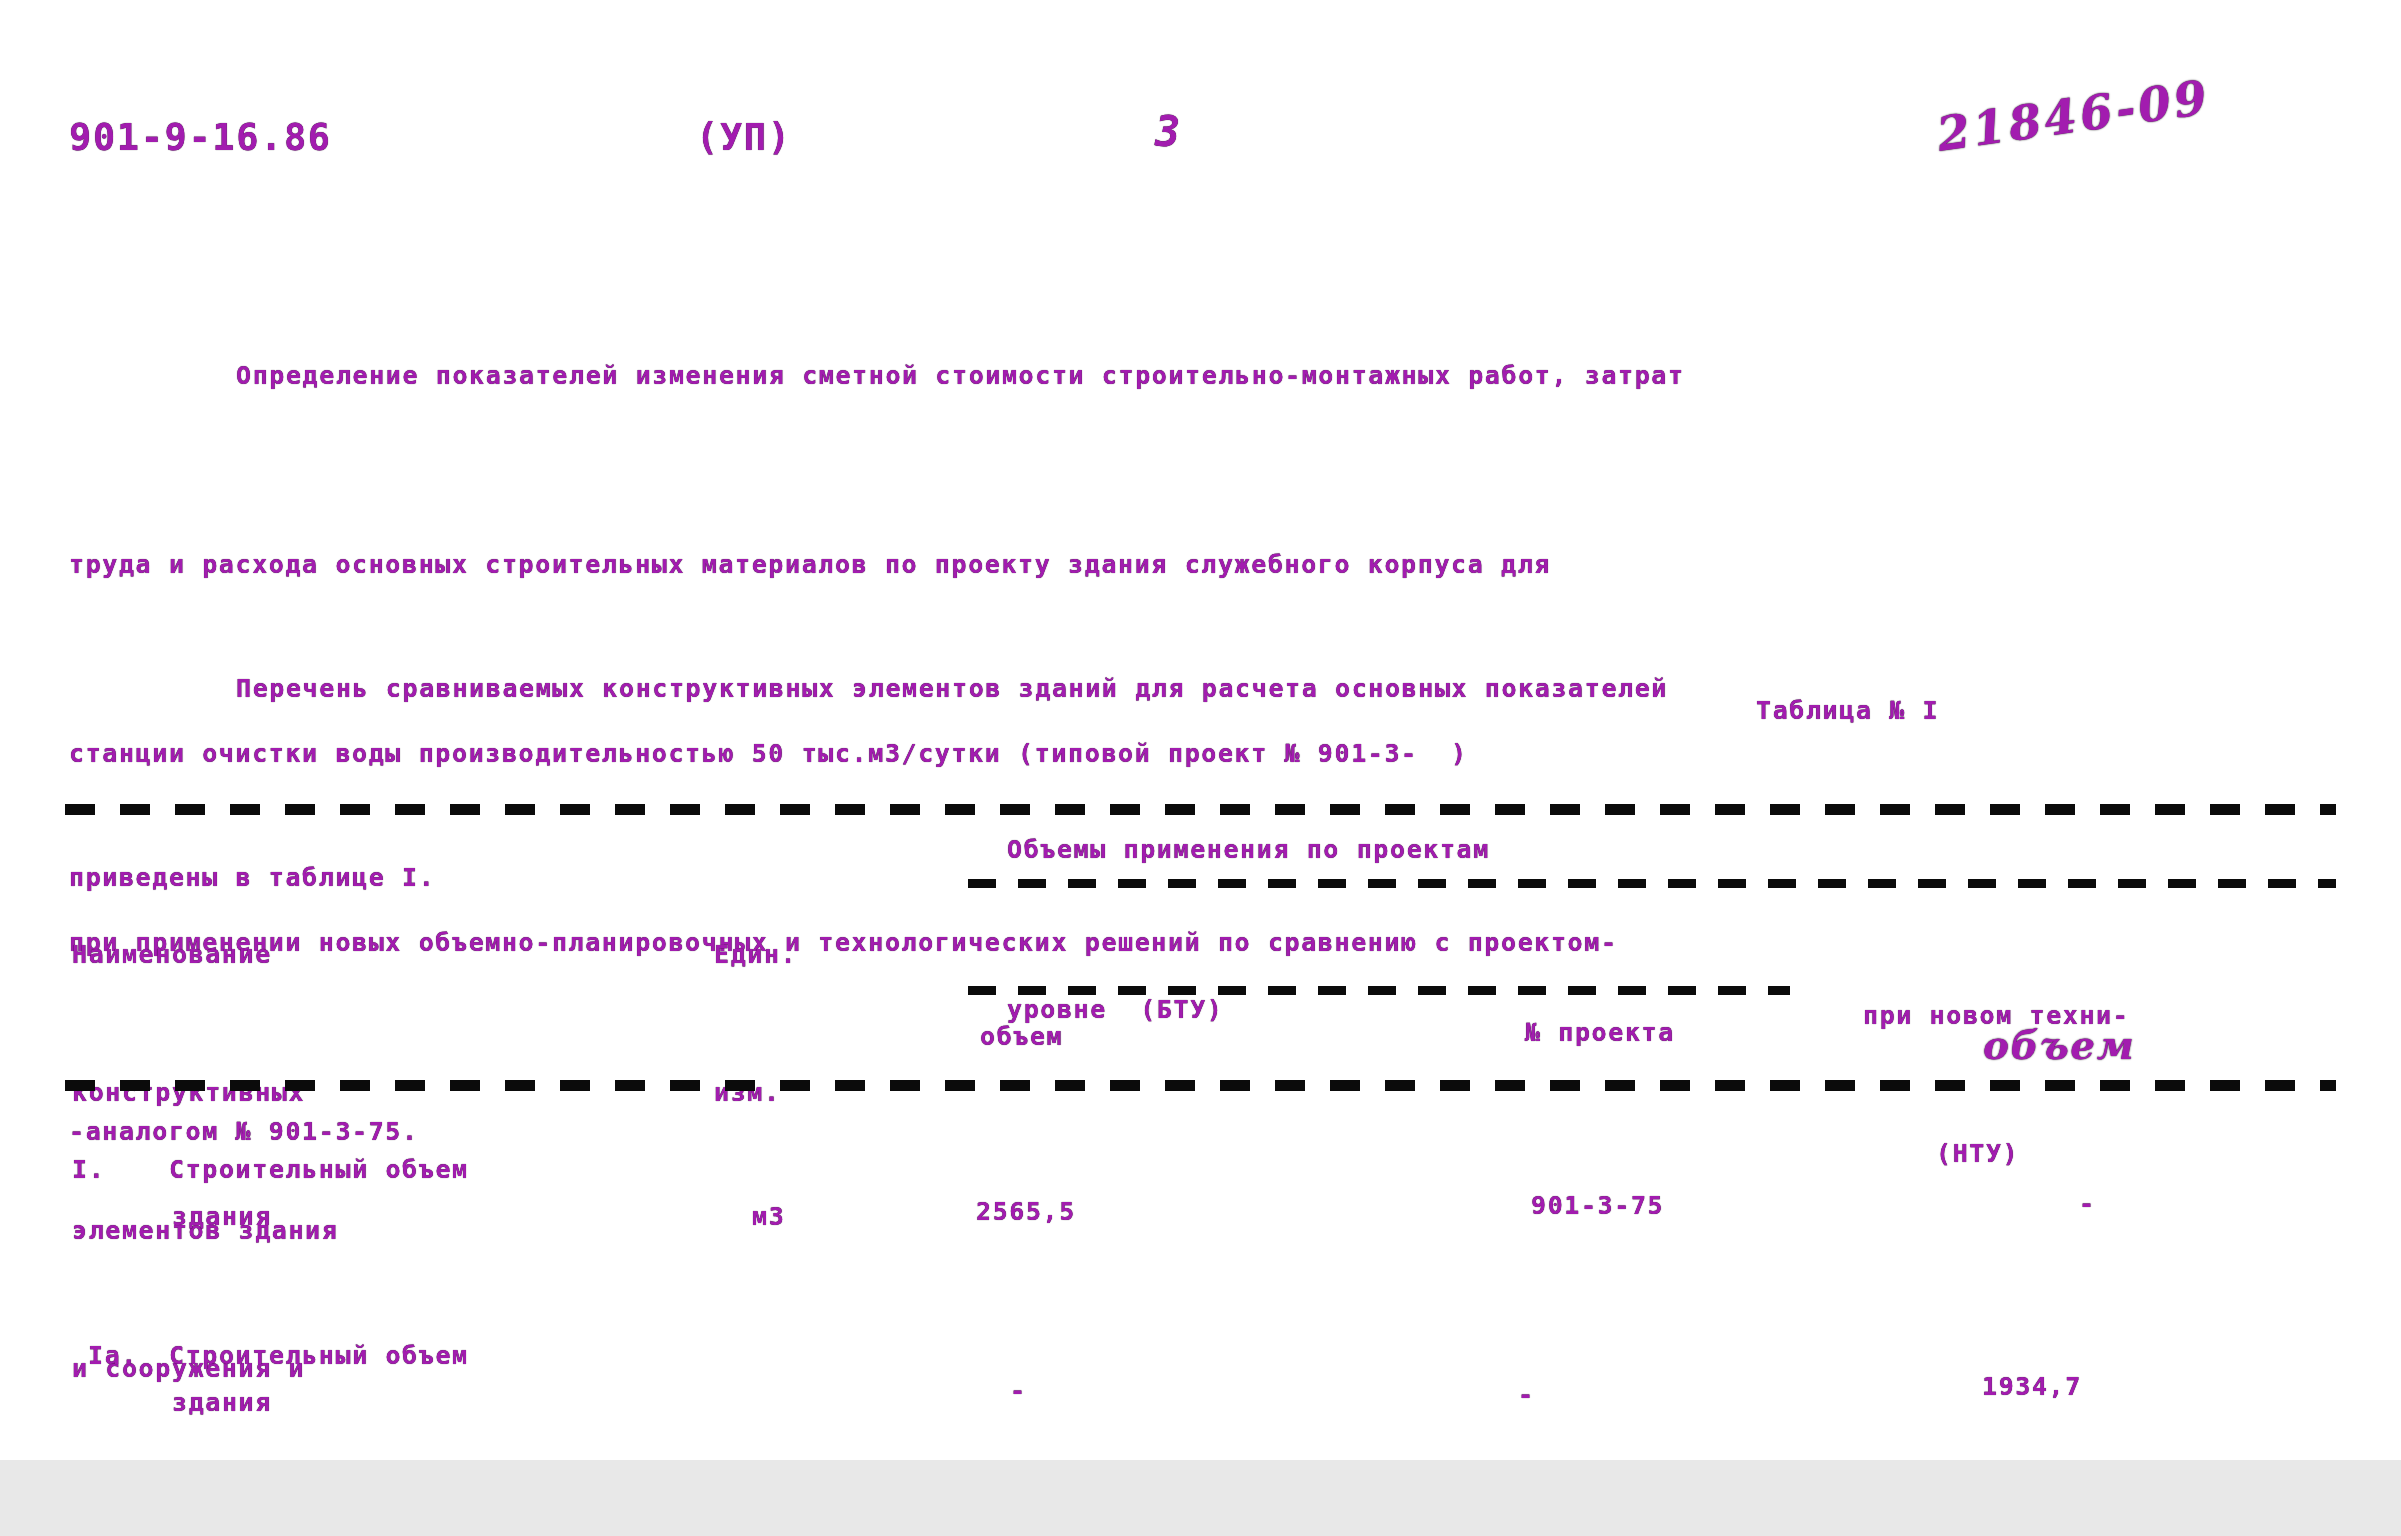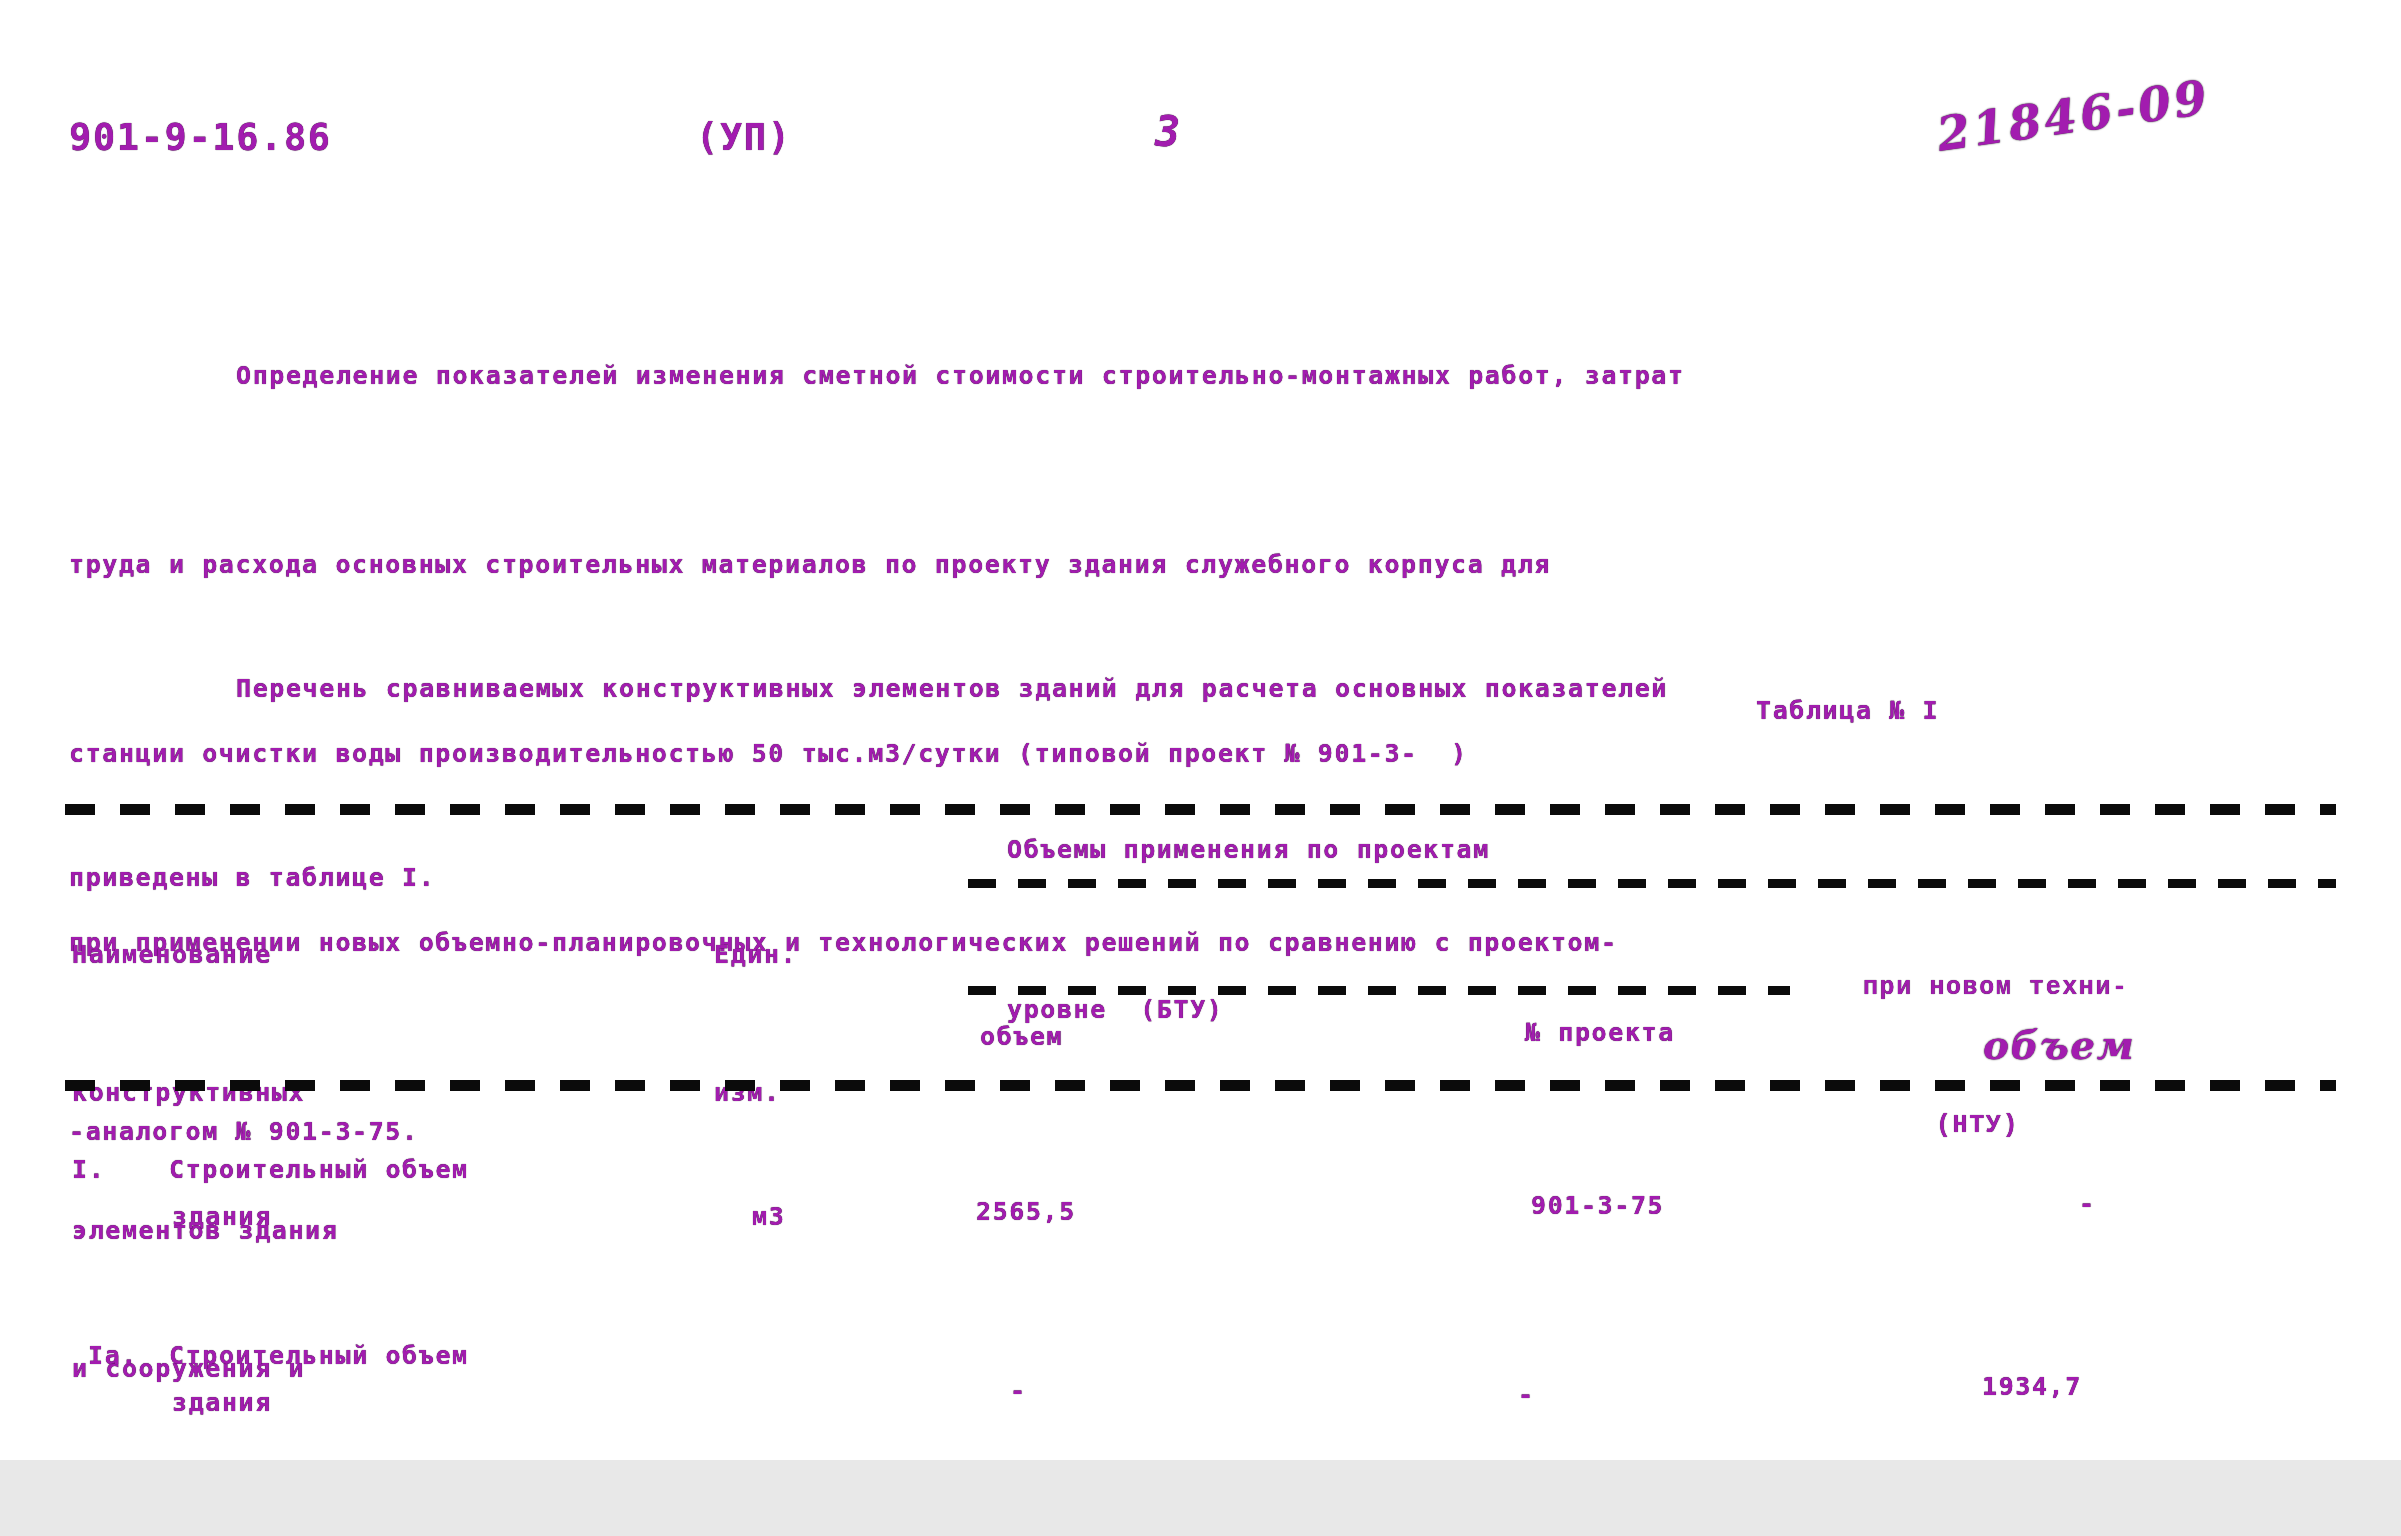--- a/index.html
+++ b/index.html
@@ -84,21 +84,21 @@
   </div>
 
   <div class="tw" style="left:1007px;top:835px;">Объемы применения по проектам</div>
   <div class="dash thin" style="left:968px;top:879px;width:1368px;"></div>
 
   <div class="tw hdr" style="left:1007px;top:895px;">
     <div>уровне  (БТУ)</div>
   </div>
   <div class="dash thin" style="left:968px;top:986px;width:822px;"></div>
 
-  <div class="tw hdr" style="left:1863px;top:873px;font-family:Liberation Mono, monospace;">
+  <div class="tw hdr" style="left:1863px;top:901px;">
     <div>при новом техни-</div>
     <div style="padding-left:73px;">(НТУ)</div>
   </div>
   <div class="tw hand" style="left:1983px;top:1022px;font-size:39px;">объем</div>
 
   <div class="tw" style="left:980px;top:1022px;">объем</div>
   <div class="tw" style="left:1525px;top:1018px;">№ проекта</div>
 
   <div class="dash" style="left:65px;top:1080px;width:2271px;"></div>
 

